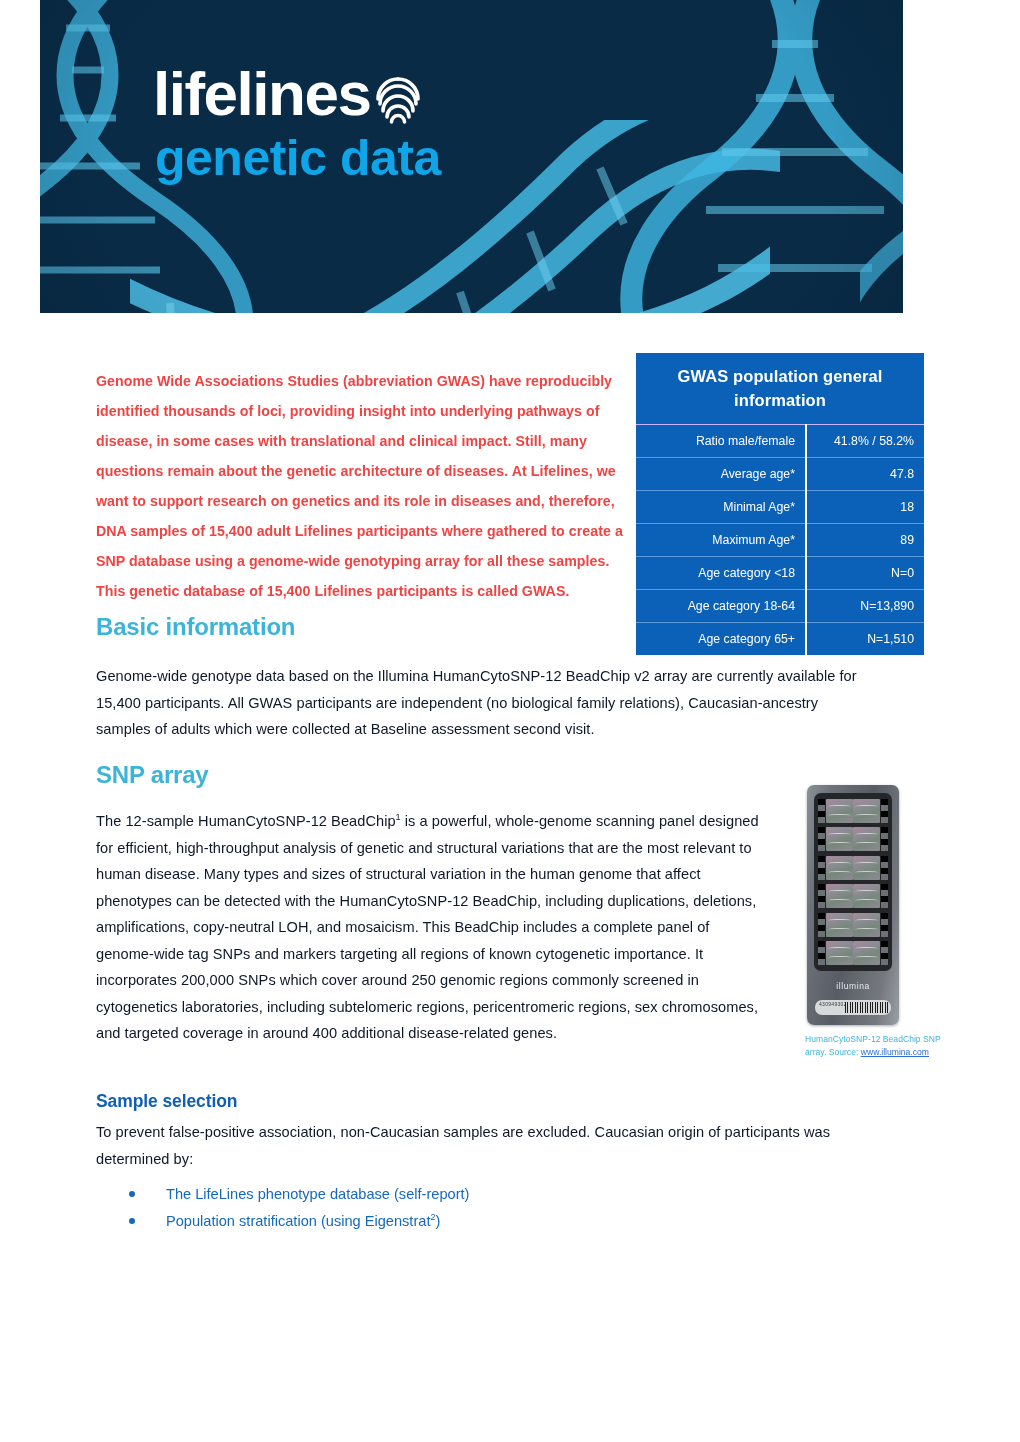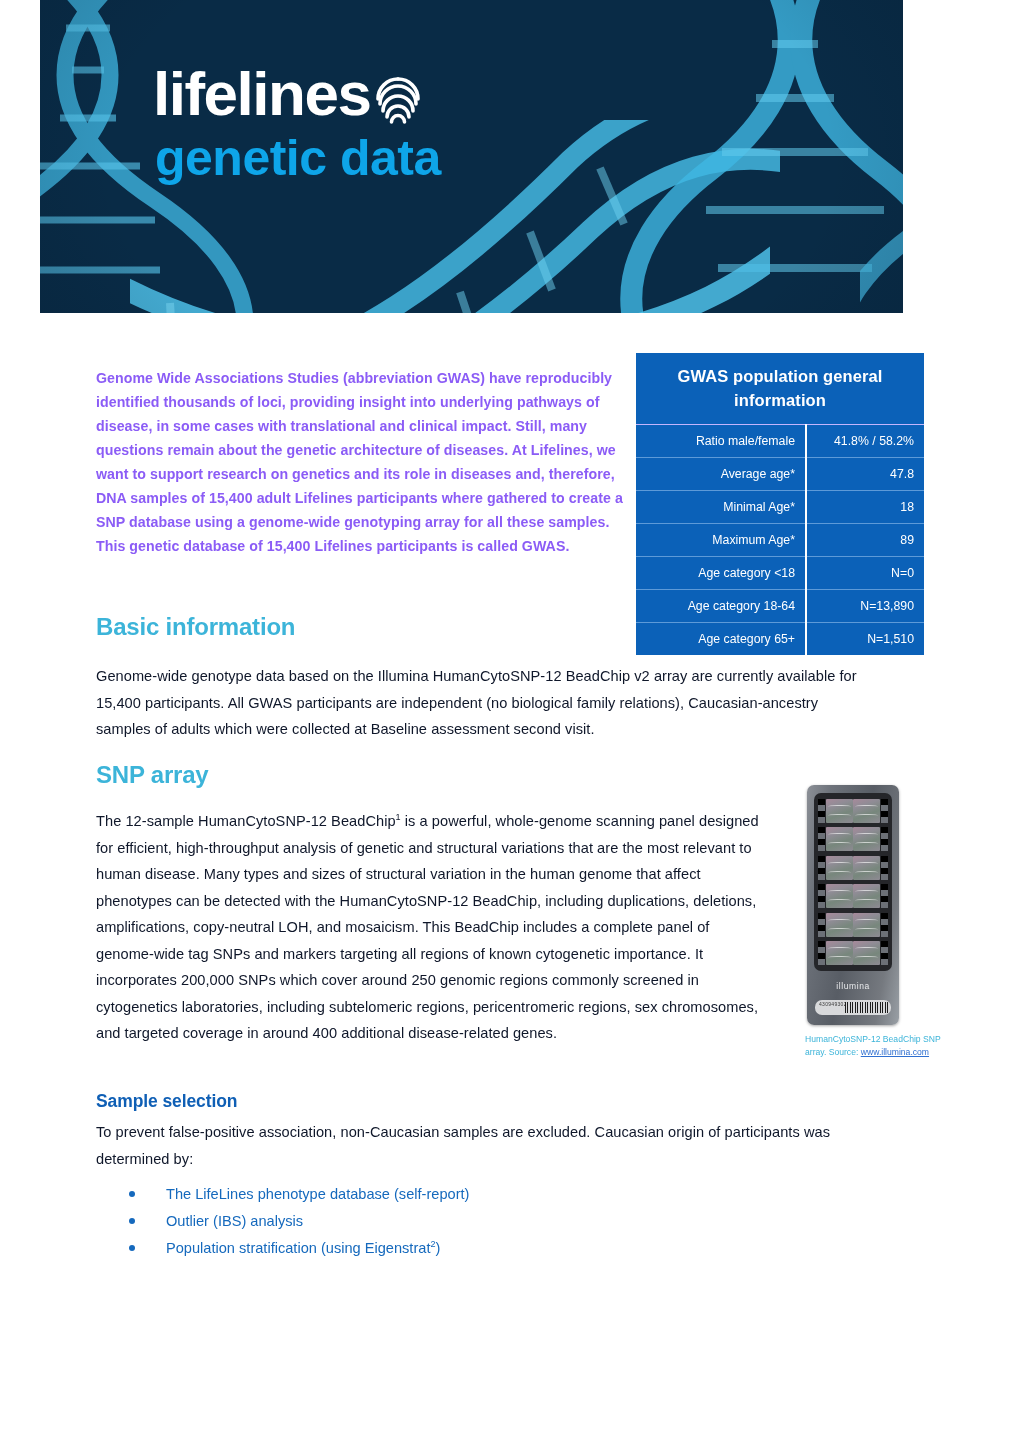--- a/index.html
+++ b/index.html
@@ -90,24 +90,24 @@
     width: 1020px;
   }
 
   .intro-block {
     position: absolute;
     left: 96px;
     top: 53px;
     width: 532px;
   }
   .intro-text {
-    color: #8b5cf6;
+    color: #ef4444;
     font-size: 14.2px;
     font-weight: bold;
-    line-height: 24px;
+    line-height: 30px;
     letter-spacing: 0.05px;
   }
 
   
   .info-table {
     position: absolute;
     left: 636px;
     top: 40px;
     width: 288px;
     border-collapse: collapse;
@@ -514,22 +514,18 @@
     <h3 class="sub-head sample-head">Sample selection</h3>
     <p class="body-text sample-para">To prevent false-positive association, non-Caucasian samples are excluded. Caucasian origin of participants was determined by:</p>
 
     <ul class="sample-list">
       <li>
         <span class="bullet"></span>
         <span>The LifeLines phenotype database (self-report)</span>
       </li>
       <li>
         <span class="bullet"></span>
-        <span>Outlier (IBS) analysis</span>
-      </li>
-      <li>
-        <span class="bullet"></span>
         <span>Population stratification (using Eigenstrat</span><sup>2</sup><span>)</span>
       </li>
     </ul>
 
   </div>
 </div>
 
 </body></html>

